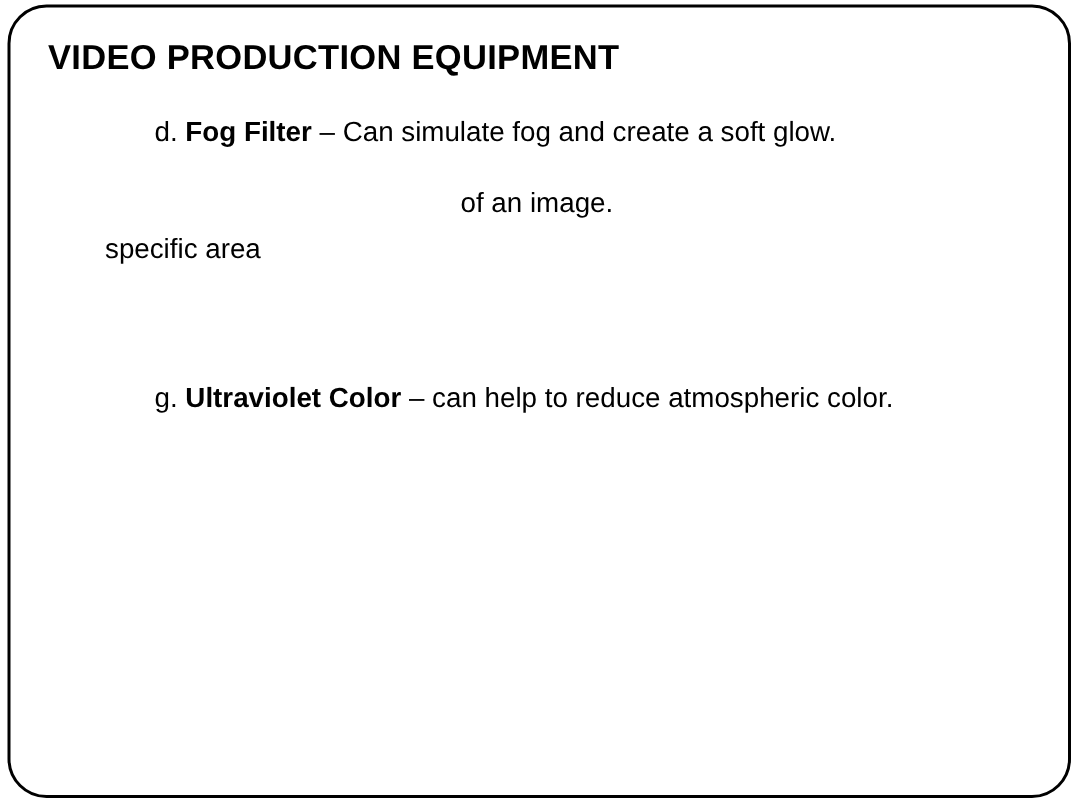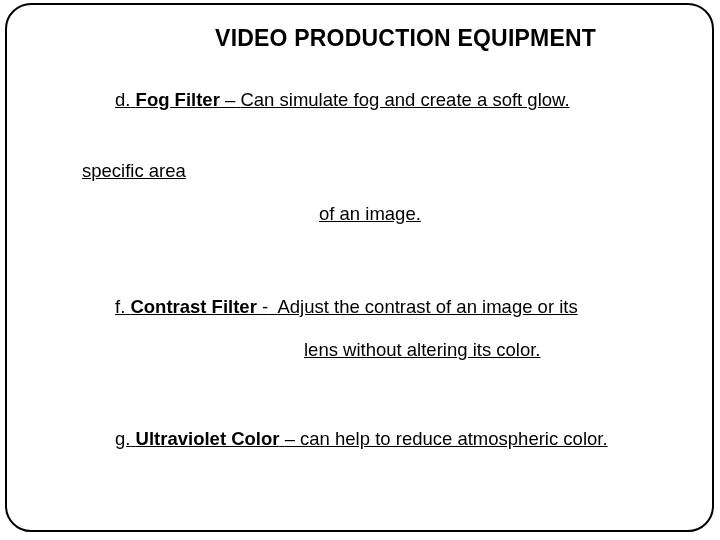--- a/index.html
+++ b/index.html
@@ -36,41 +36,41 @@
     box-sizing: border-box;
     background: transparent;
     pointer-events: none;
   }
 
   .slide-title {
     position: absolute;
     left: 0;
     top: 26px;
     width: 596px;
-    text-align: right;
+    text-align: left;
     font-size: 23px;
     font-weight: bold;
     letter-spacing: 0.2px;
     line-height: 1.1;
     white-space: nowrap;
+    padding-left: 32px;
   }
 
   .body-block {
     position: absolute;
     left: 66px;
     top: 70px;
     width: 628px;
   }
 
   .para {
     font-size: 18.5px;
     line-height: 27px;
-    margin: 16px;
+    margin: 4px;
     white-space: pre-wrap;
-    text-decoration: underline;
   }
 
   .para b {
     font-weight: bold;
   }
 
   
   .gap-d  { height: 12px; }
   .gap-e  { height: 34px; }
   .gap-f  { height: 30px; }
@@ -88,26 +88,24 @@
   <div class="slide-frame"></div>
 
   <div class="slide-title">VIDEO PRODUCTION EQUIPMENT</div>
 
   <div class="body-block">
 
     <p class="para"><span class="indent-1">d.</span> <b>Fog Filter</b> <span>–</span> <span>Can simulate fog and create a soft glow.</span></p>
 
     <div class="gap-d"></div>
 
+    <p class="para"><span class="indent-center">of an image.</span></p>
     <p class="para"><span>specific area</span></p>
-    <p class="para"><span class="indent-center">of an image.</span></p>
 
     <div class="gap-e"></div>
 
-    <p class="para"><span class="indent-1">f.</span> <b>Contrast Filter</b> <span>-</span>  <span>Adjust the contrast of an image or its</span></p>
-    <p class="para"><span class="indent-mid">lens without altering its color.</span></p>
 
     <div class="gap-f"></div>
 
     <p class="para"><span class="indent-1">g.</span> <b>Ultraviolet Color</b> <span>–</span> <span>can help to reduce atmospheric color.</span></p>
 
   </div>
 </div>
 
 </body></html>

